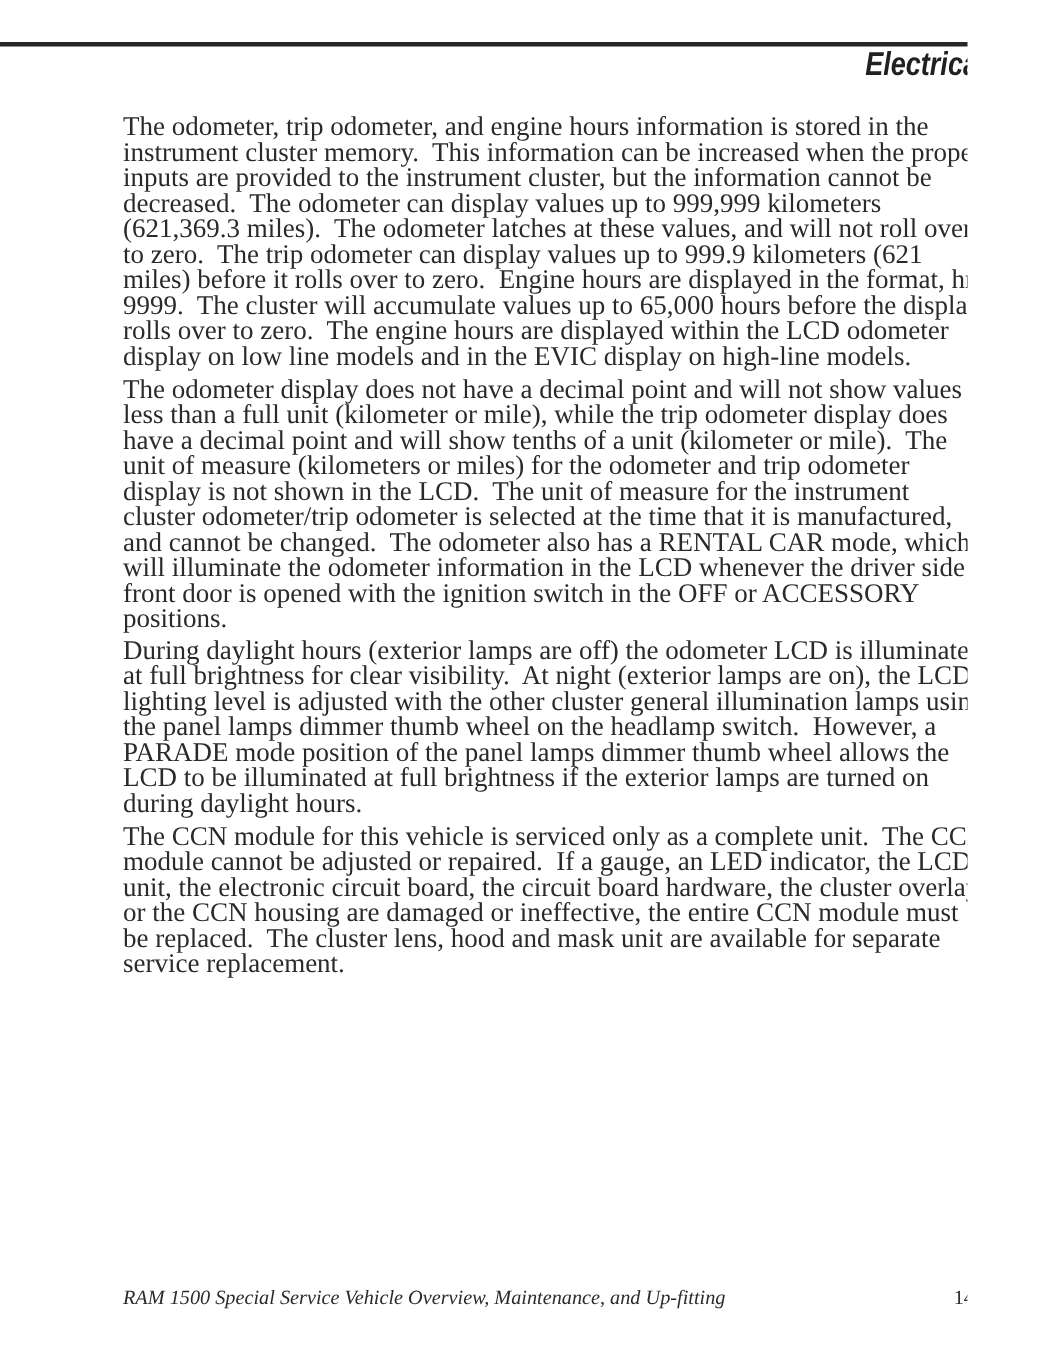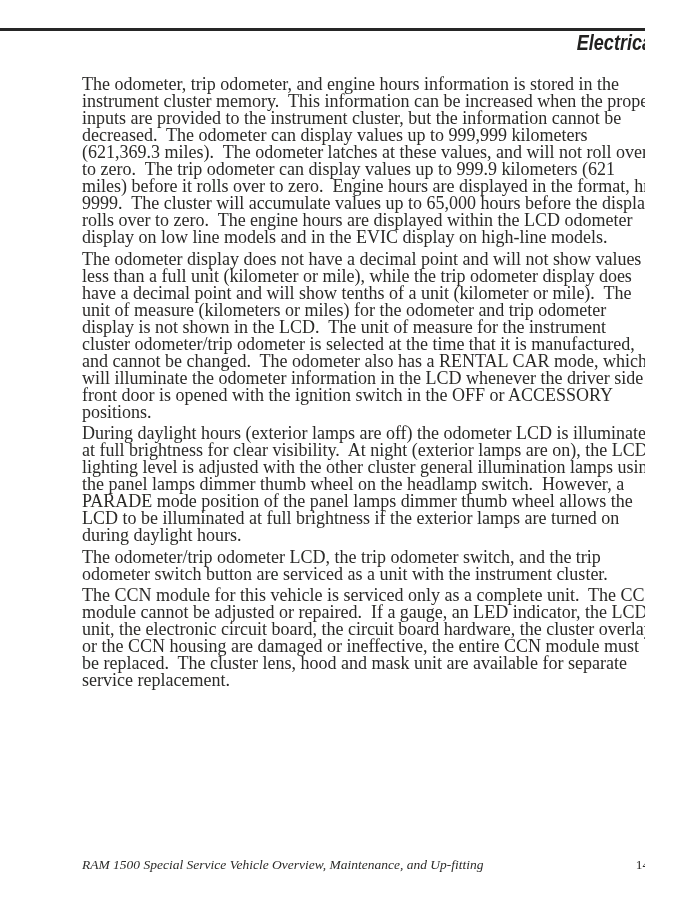--- a/index.html
+++ b/index.html
@@ -76,21 +76,20 @@
 <div class="page">
 
   <div class="header-rule"></div>
 
   <div class="header-title">Electrical</div>
 
   <div class="body-text">
     <p>The odometer, trip odometer, and engine hours information is stored in the instrument cluster memory.  This information can be increased when the proper inputs are provided to the instrument cluster, but the information cannot be decreased.  The odometer can display values up to 999,999 kilometers (621,369.3 miles).  The odometer latches at these values, and will not roll over to zero.  The trip odometer can display values up to 999.9 kilometers (621 miles) before it rolls over to zero.  Engine hours are displayed in the format, hr 9999.  The cluster will accumulate values up to 65,000 hours before the display rolls over to zero.  The engine hours are displayed within the LCD odometer display on low line models and in the EVIC display on high-line models.</p>
     <p>The odometer display does not have a decimal point and will not show values less than a full unit (kilometer or mile), while the trip odometer display does have a decimal point and will show tenths of a unit (kilometer or mile).  The unit of measure (kilometers or miles) for the odometer and trip odometer display is not shown in the LCD.  The unit of measure for the instrument cluster odometer/trip odometer is selected at the time that it is manufactured, and cannot be changed.  The odometer also has a RENTAL CAR mode, which will illuminate the odometer information in the LCD whenever the driver side front door is opened with the ignition switch in the OFF or ACCESSORY positions.</p>
     <p>During daylight hours (exterior lamps are off) the odometer LCD is illuminated at full brightness for clear visibility.  At night (exterior lamps are on), the LCD lighting level is adjusted with the other cluster general illumination lamps using the panel lamps dimmer thumb wheel on the headlamp switch.  However, a PARADE mode position of the panel lamps dimmer thumb wheel allows the LCD to be illuminated at full brightness if the exterior lamps are turned on during daylight hours.</p>
-    <p>The odometer/trip odometer LCD, the trip odometer switch, and the trip odometer switch button are serviced as a unit with the instrument cluster.</p>
     <p>The CCN module for this vehicle is serviced only as a complete unit.  The CCN module cannot be adjusted or repaired.  If a gauge, an LED indicator, the LCD unit, the electronic circuit board, the circuit board hardware, the cluster overlay, or the CCN housing are damaged or ineffective, the entire CCN module must be replaced.  The cluster lens, hood and mask unit are available for separate service replacement.</p>
   </div>
 
   <div class="page-footer">
     <span class="footer-title">RAM 1500 Special Service Vehicle Overview, Maintenance, and Up-fitting</span>
     <span class="footer-page">149</span>
   </div>
 
 </div>
 

